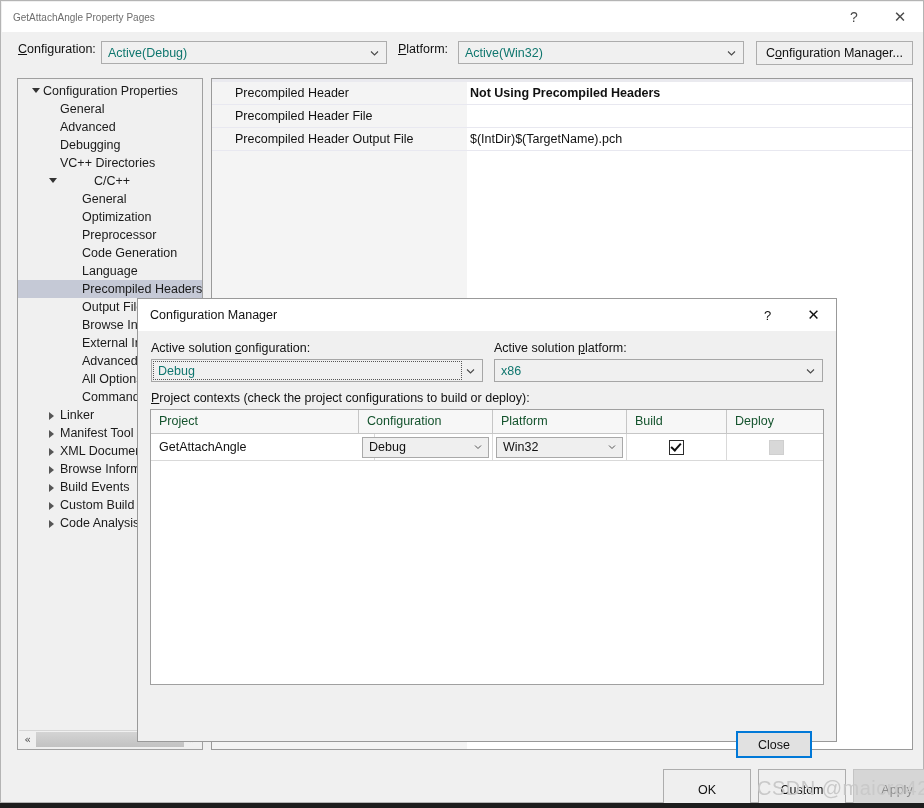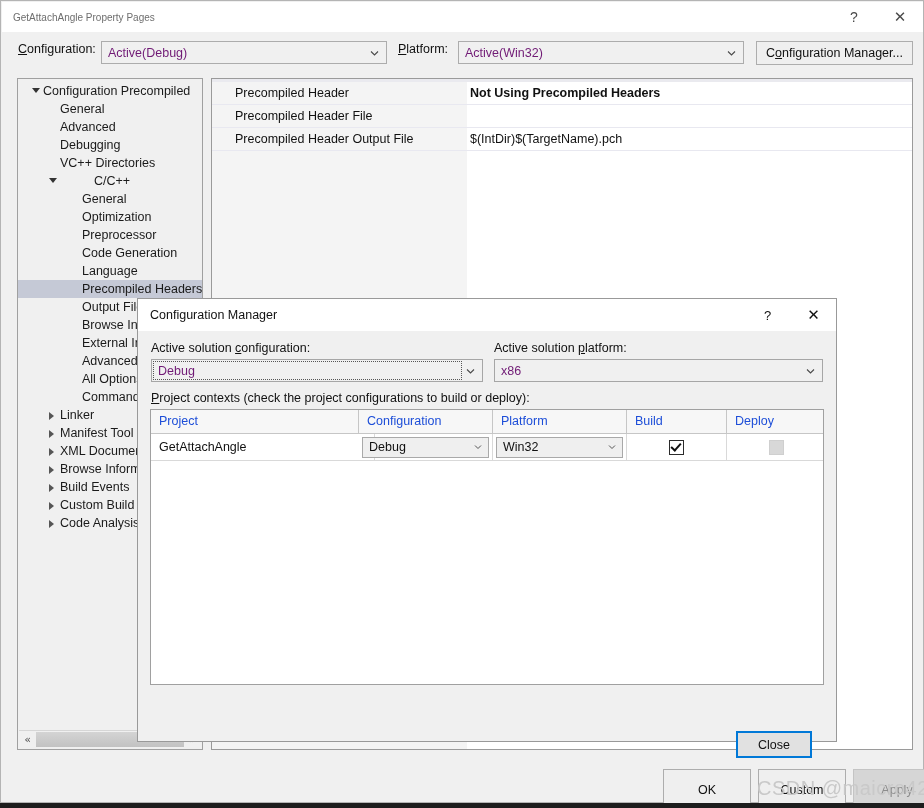--- a/index.html
+++ b/index.html
@@ -74,21 +74,21 @@
   .combo {
     position: absolute;
     background: #f0f0f0;
     border: 1px solid #acacac;
     box-sizing: border-box;
     height: 23px;
     display: flex;
     align-items: center;
     padding-left: 6px;
     font-size: 12.5px;
-    color: #701a75;
+    color: #0f766e;
   }
   .combo .arrow {
     position: absolute;
     right: 7px;
     top: 50%;
     transform: translateY(-50%);
     width: 9px; height: 9px;
   }
   #combo-configuration { left: 100px; top: 40px; width: 286px; }
   #combo-platform { left: 457px; top: 40px; width: 286px; }
@@ -310,21 +310,21 @@
   }
   #ctx-head {
     position: relative;
     height: 23px;
     background: #f7f7f7;
     border-bottom: 1px solid #c6c6c6;
   }
   .ctx-hcell {
     position: absolute;
     top: 0; height: 23px; line-height: 23px;
-    font-size: 12.5px; color: #1d4ed8;
+    font-size: 12.5px; color: #14532d;
     padding-left: 8px;
     border-right: 1px solid #c6c6c6;
     box-sizing: border-box;
     white-space: nowrap;
   }
   #ctx-row {
     position: relative;
     height: 26px;
     background: #ffffff;
     border-bottom: 1px solid #d9d9d9;
@@ -460,21 +460,21 @@
   </div>
 
   <div id="btn-config-manager">
     <span>C<span class="uline">o</span>nfiguration Manager...</span>
   </div>
 
   <div id="tree-panel">
     <div id="tree-inner">
         <div class="tnode">
           <span class="tarrow arrow-expanded" style="left: 14px;"></span>
-          <span class="tlabel" style="left: 25px;">Configuration Precompiled</span>
+          <span class="tlabel" style="left: 25px;">Configuration Properties</span>
         </div>
         <div class="tnode">
           <span class="tlabel" style="left: 42px;">General</span>
         </div>
         <div class="tnode">
           <span class="tlabel" style="left: 42px;">Advanced</span>
         </div>
         <div class="tnode">
           <span class="tlabel" style="left: 42px;">Debugging</span>
         </div>

